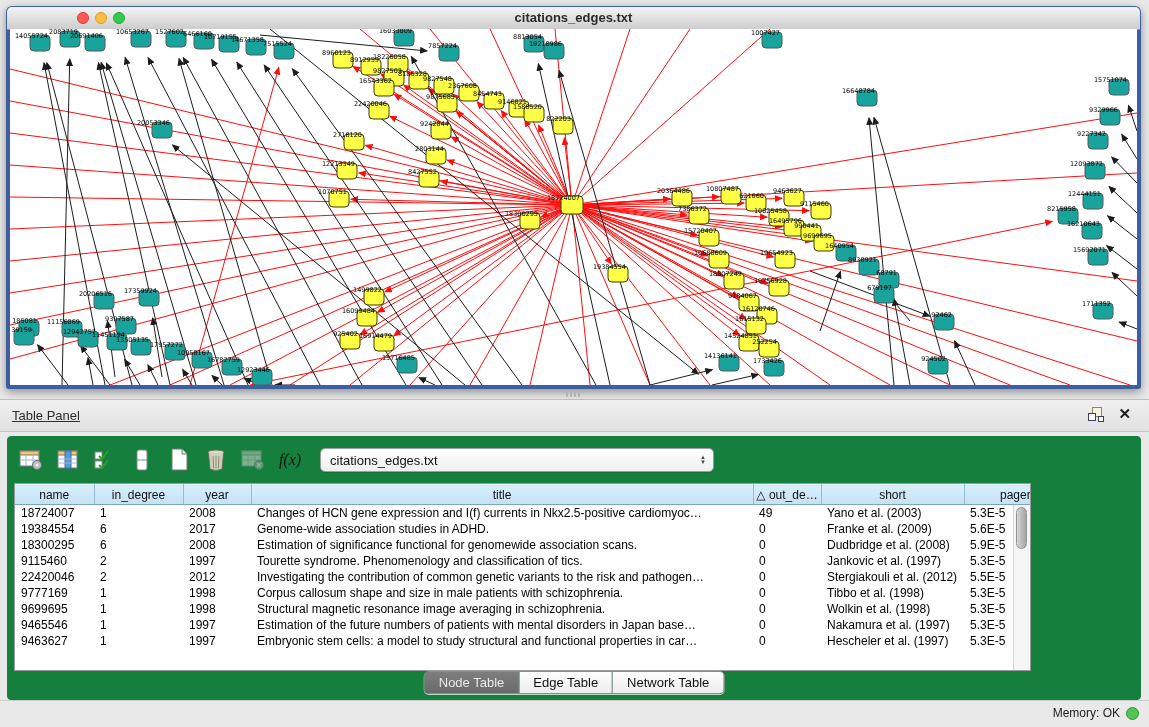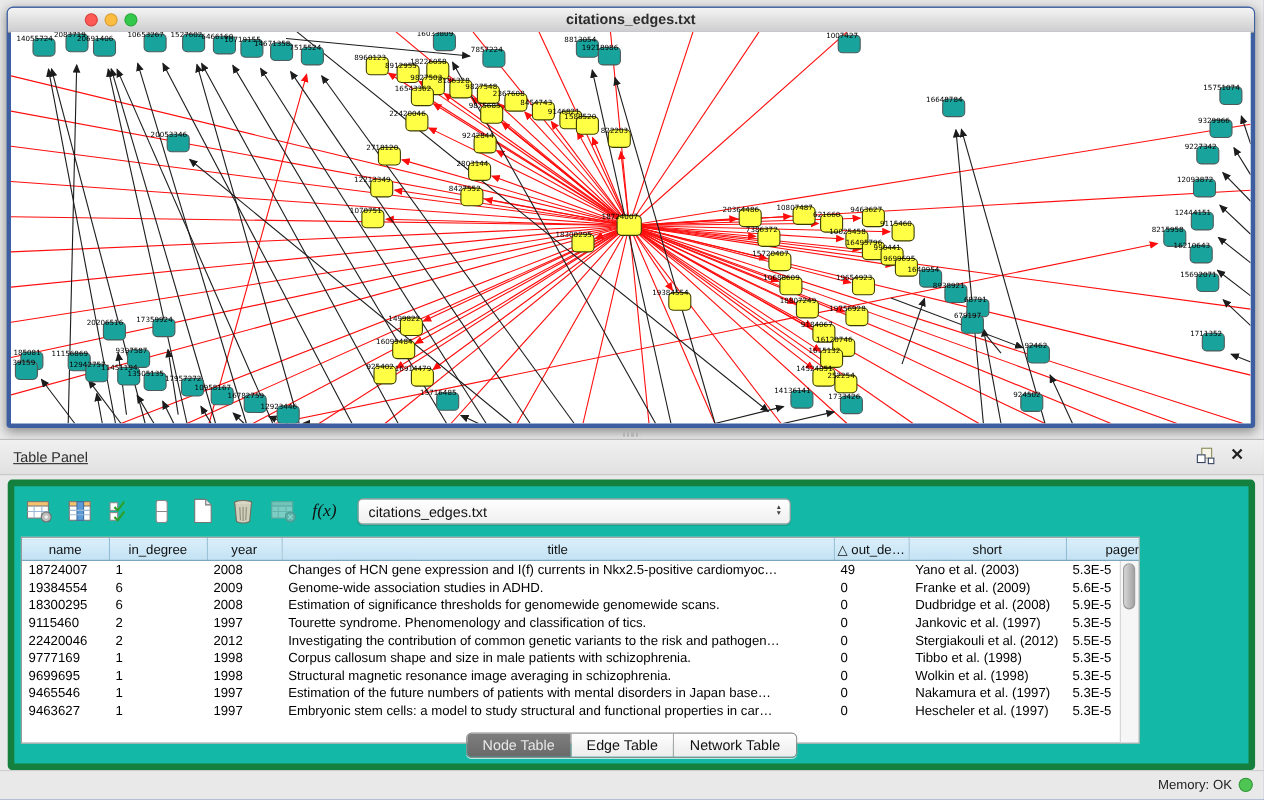--- a/index.html
+++ b/index.html
@@ -49,21 +49,21 @@
   }
   .panel-title{position:absolute;left:12px;top:8px;font-size:13px;color:#2c2c2c;text-decoration:underline;}
   .panel-header-icons{position:absolute;right:18px;top:7px;display:flex;gap:16px;align-items:center;}
   .float-icon{position:relative;width:14px;height:14px;}
   .float-icon .sq1{position:absolute;left:4px;top:0;width:8px;height:8px;border:1px solid #8a8a5a;background:#f6f4e6;}
   .float-icon .sq2{position:absolute;left:0;top:6px;width:6px;height:6px;border:1px solid #33415f;background:#fff;}
   .float-icon .sq3{position:absolute;left:10px;top:9px;width:4px;height:4px;border:1px solid #33415f;background:#fff;}
   .close-glyph{font-size:15px;font-weight:bold;color:#1d1d1d;line-height:14px;}
   .panel-body{
     position:absolute;left:7px;top:436px;width:1134px;height:264px;
-    background:#14b8a6;border:6px solid #15803d;border-radius:4px;
+    background:#15803d;border:1px solid #15803d;border-radius:4px;
     box-sizing:border-box;
     padding-left:24px;
   }
   
   .toolbar{position:absolute;left:10px;top:5px;height:36px;display:flex;align-items:center;gap:11px;}
   .tool-btn{width:26px;height:26px;display:flex;align-items:center;justify-content:center;}
   .fx-label{font-family:"Liberation Serif",serif;font-style:italic;font-size:16px;color:#111;}
   .table-select{
     position:relative;margin-left:6px;width:392px;height:22px;
     border:1px solid #9d9d9d;border-radius:5px;
@@ -591,31 +591,31 @@
             <td class="c1">1</td>
             <td class="c2">2008</td>
             <td class="c3">Changes of HCN gene expression and I(f) currents in Nkx2.5-positive cardiomyoc…</td>
             <td class="c4">49</td>
             <td class="c5">Yano et al. (2003)</td>
             <td class="c6">5.3E-5</td>
           </tr>
           <tr>
             <td class="c0">19384554</td>
             <td class="c1">6</td>
-            <td class="c2">2009</td>
+            <td class="c2">2017</td>
             <td class="c3">Genome-wide association studies in ADHD.</td>
             <td class="c4">0</td>
             <td class="c5">Franke et al. (2009)</td>
             <td class="c6">5.6E-5</td>
           </tr>
           <tr>
             <td class="c0">18300295</td>
             <td class="c1">6</td>
             <td class="c2">2008</td>
-            <td class="c3">Estimation of significance thresholds for genomewide genomewide scans.</td>
+            <td class="c3">Estimation of significance functional for genomewide association scans.</td>
             <td class="c4">0</td>
             <td class="c5">Dudbridge et al. (2008)</td>
             <td class="c6">5.9E-5</td>
           </tr>
           <tr>
             <td class="c0">9115460</td>
             <td class="c1">2</td>
             <td class="c2">1997</td>
             <td class="c3">Tourette syndrome. Phenomenology and classification of tics.</td>
             <td class="c4">0</td>

